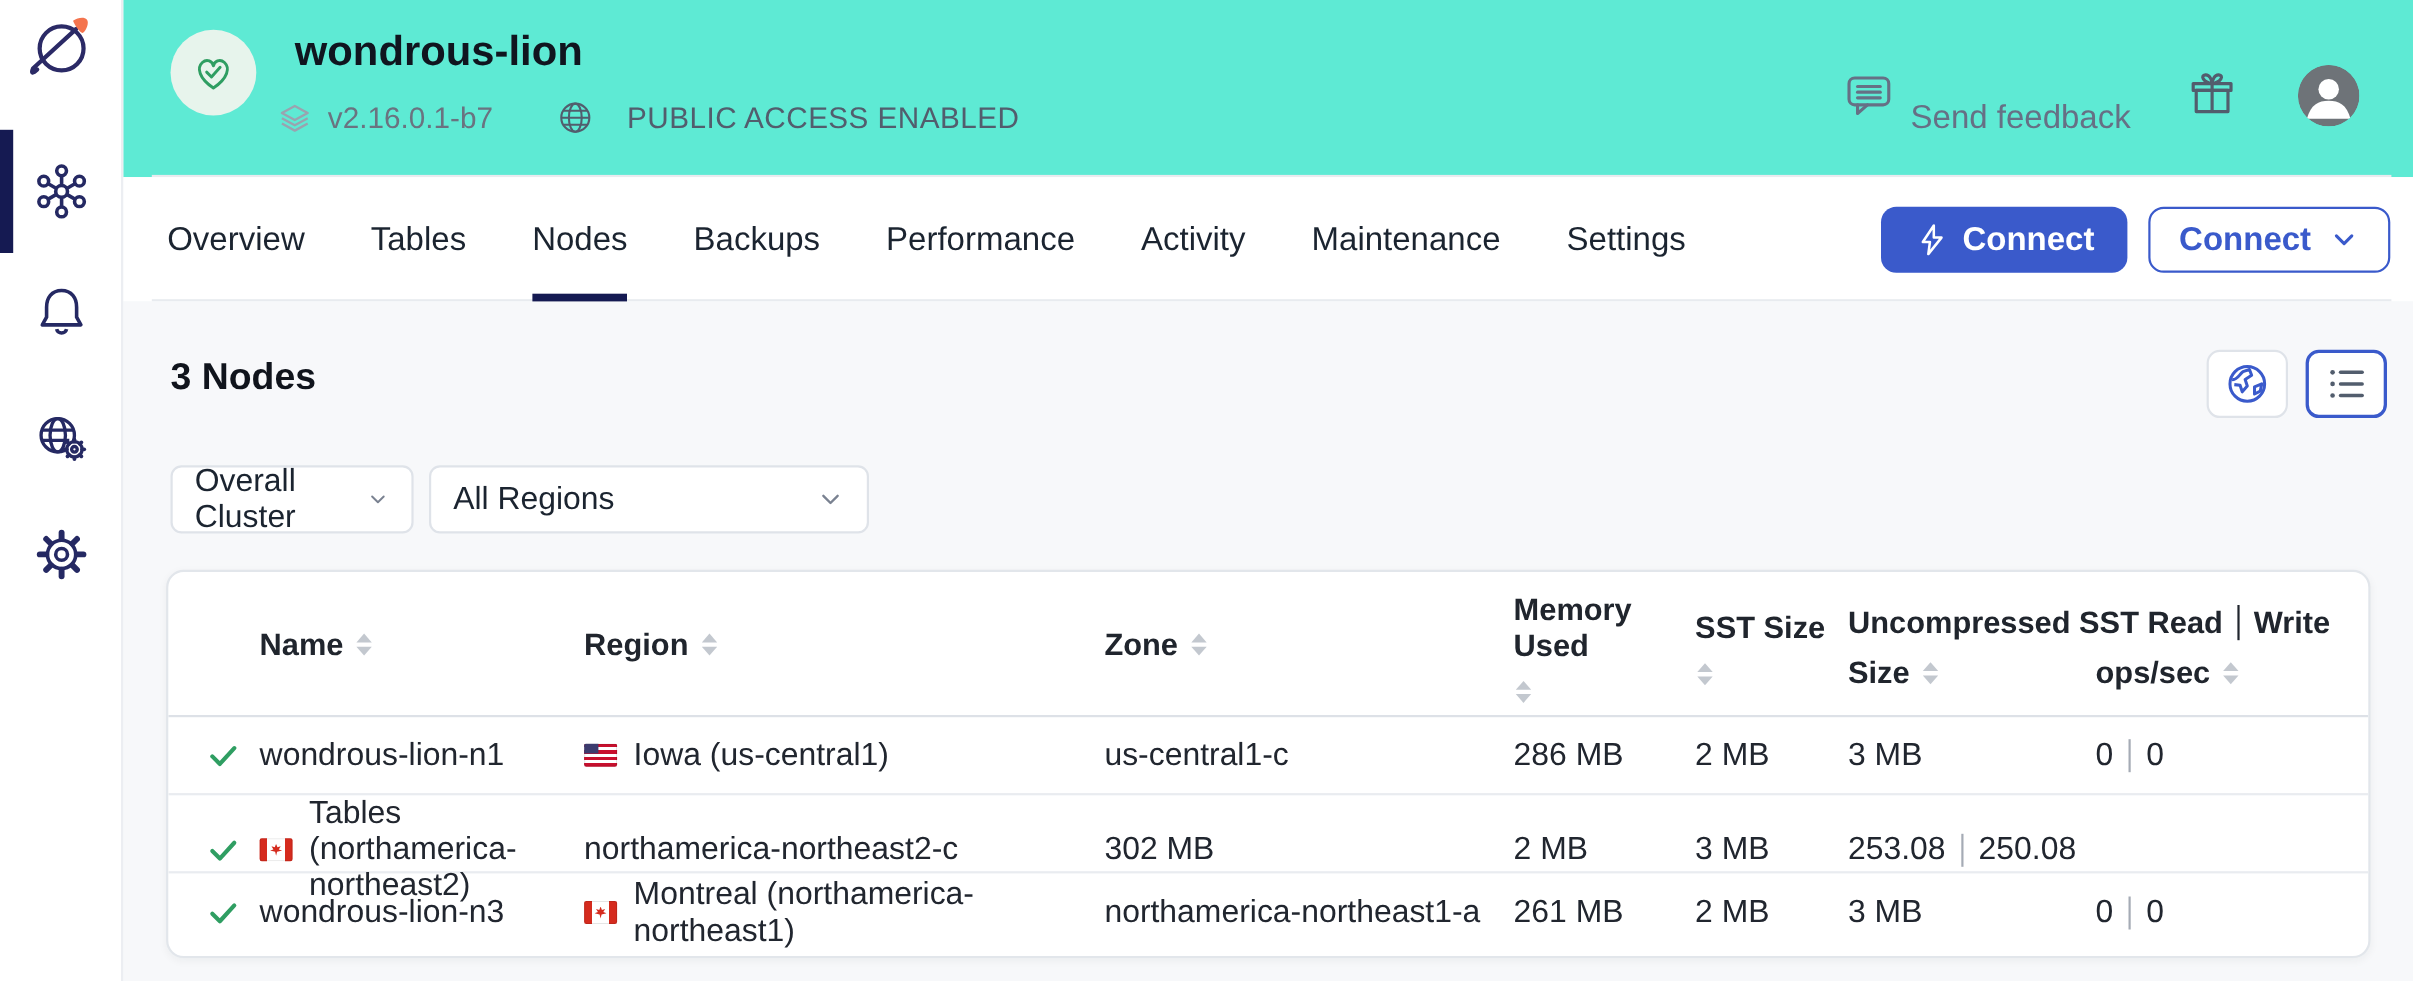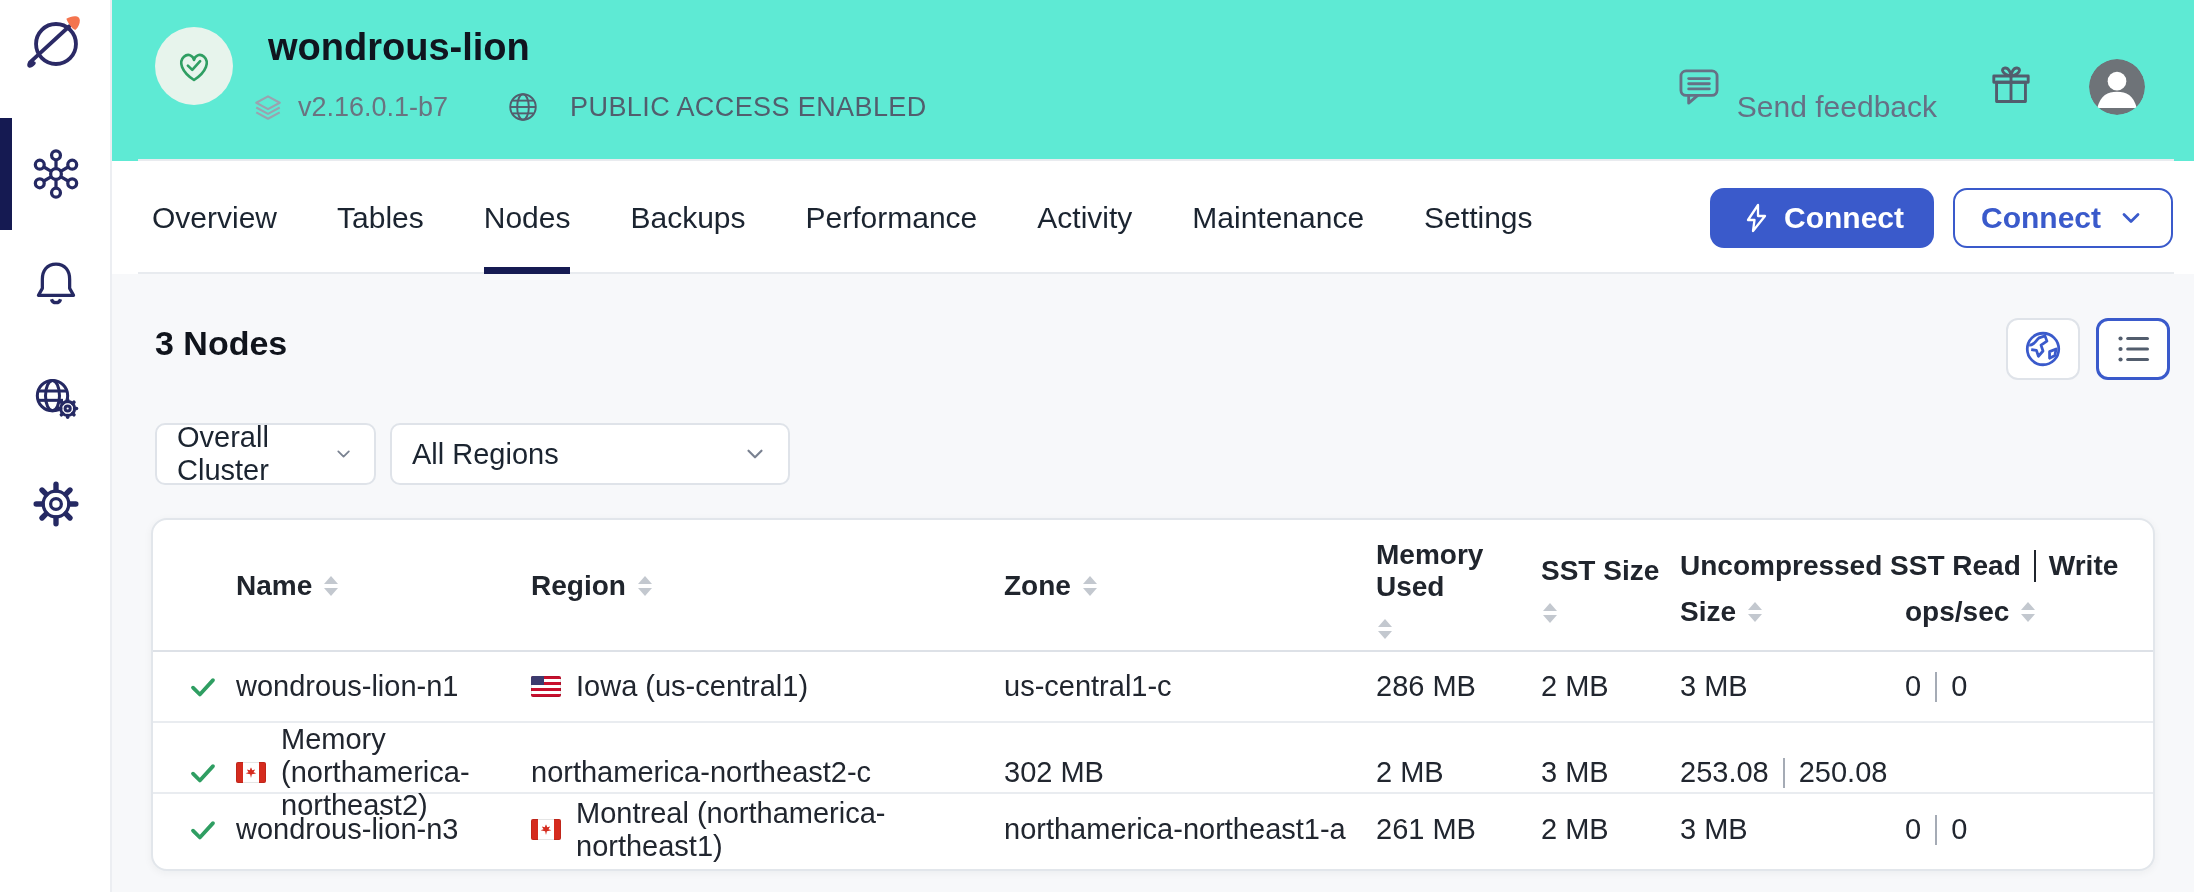--- a/index.html
+++ b/index.html
@@ -405,21 +405,21 @@
       </div>
 
       <div class="tgrid trow">
         <div class="cell">
           <svg width="30" height="30" viewBox="0 0 24 24" fill="none" stroke="#2f9e62" stroke-width="3" stroke-linecap="round" stroke-linejoin="round">
               <path d="M4 12.5 L9.5 18 L20 6.5"></path>
             </svg>
         </div>
         <div class="cell region-cell">
           <span class="flag" data-flag="ca"></span>
-          <span>Memory (northamerica-northeast2)</span>
+          <span>Tables (northamerica-northeast2)</span>
         </div>
         <div class="cell">northamerica-northeast2-c</div>
         <div class="cell">302 MB</div>
         <div class="cell">2 MB</div>
         <div class="cell">3 MB</div>
         <div class="cell">
           <span>253.08</span>
           <span class="vbar-light"></span>
           <span>250.08</span>
         </div>

